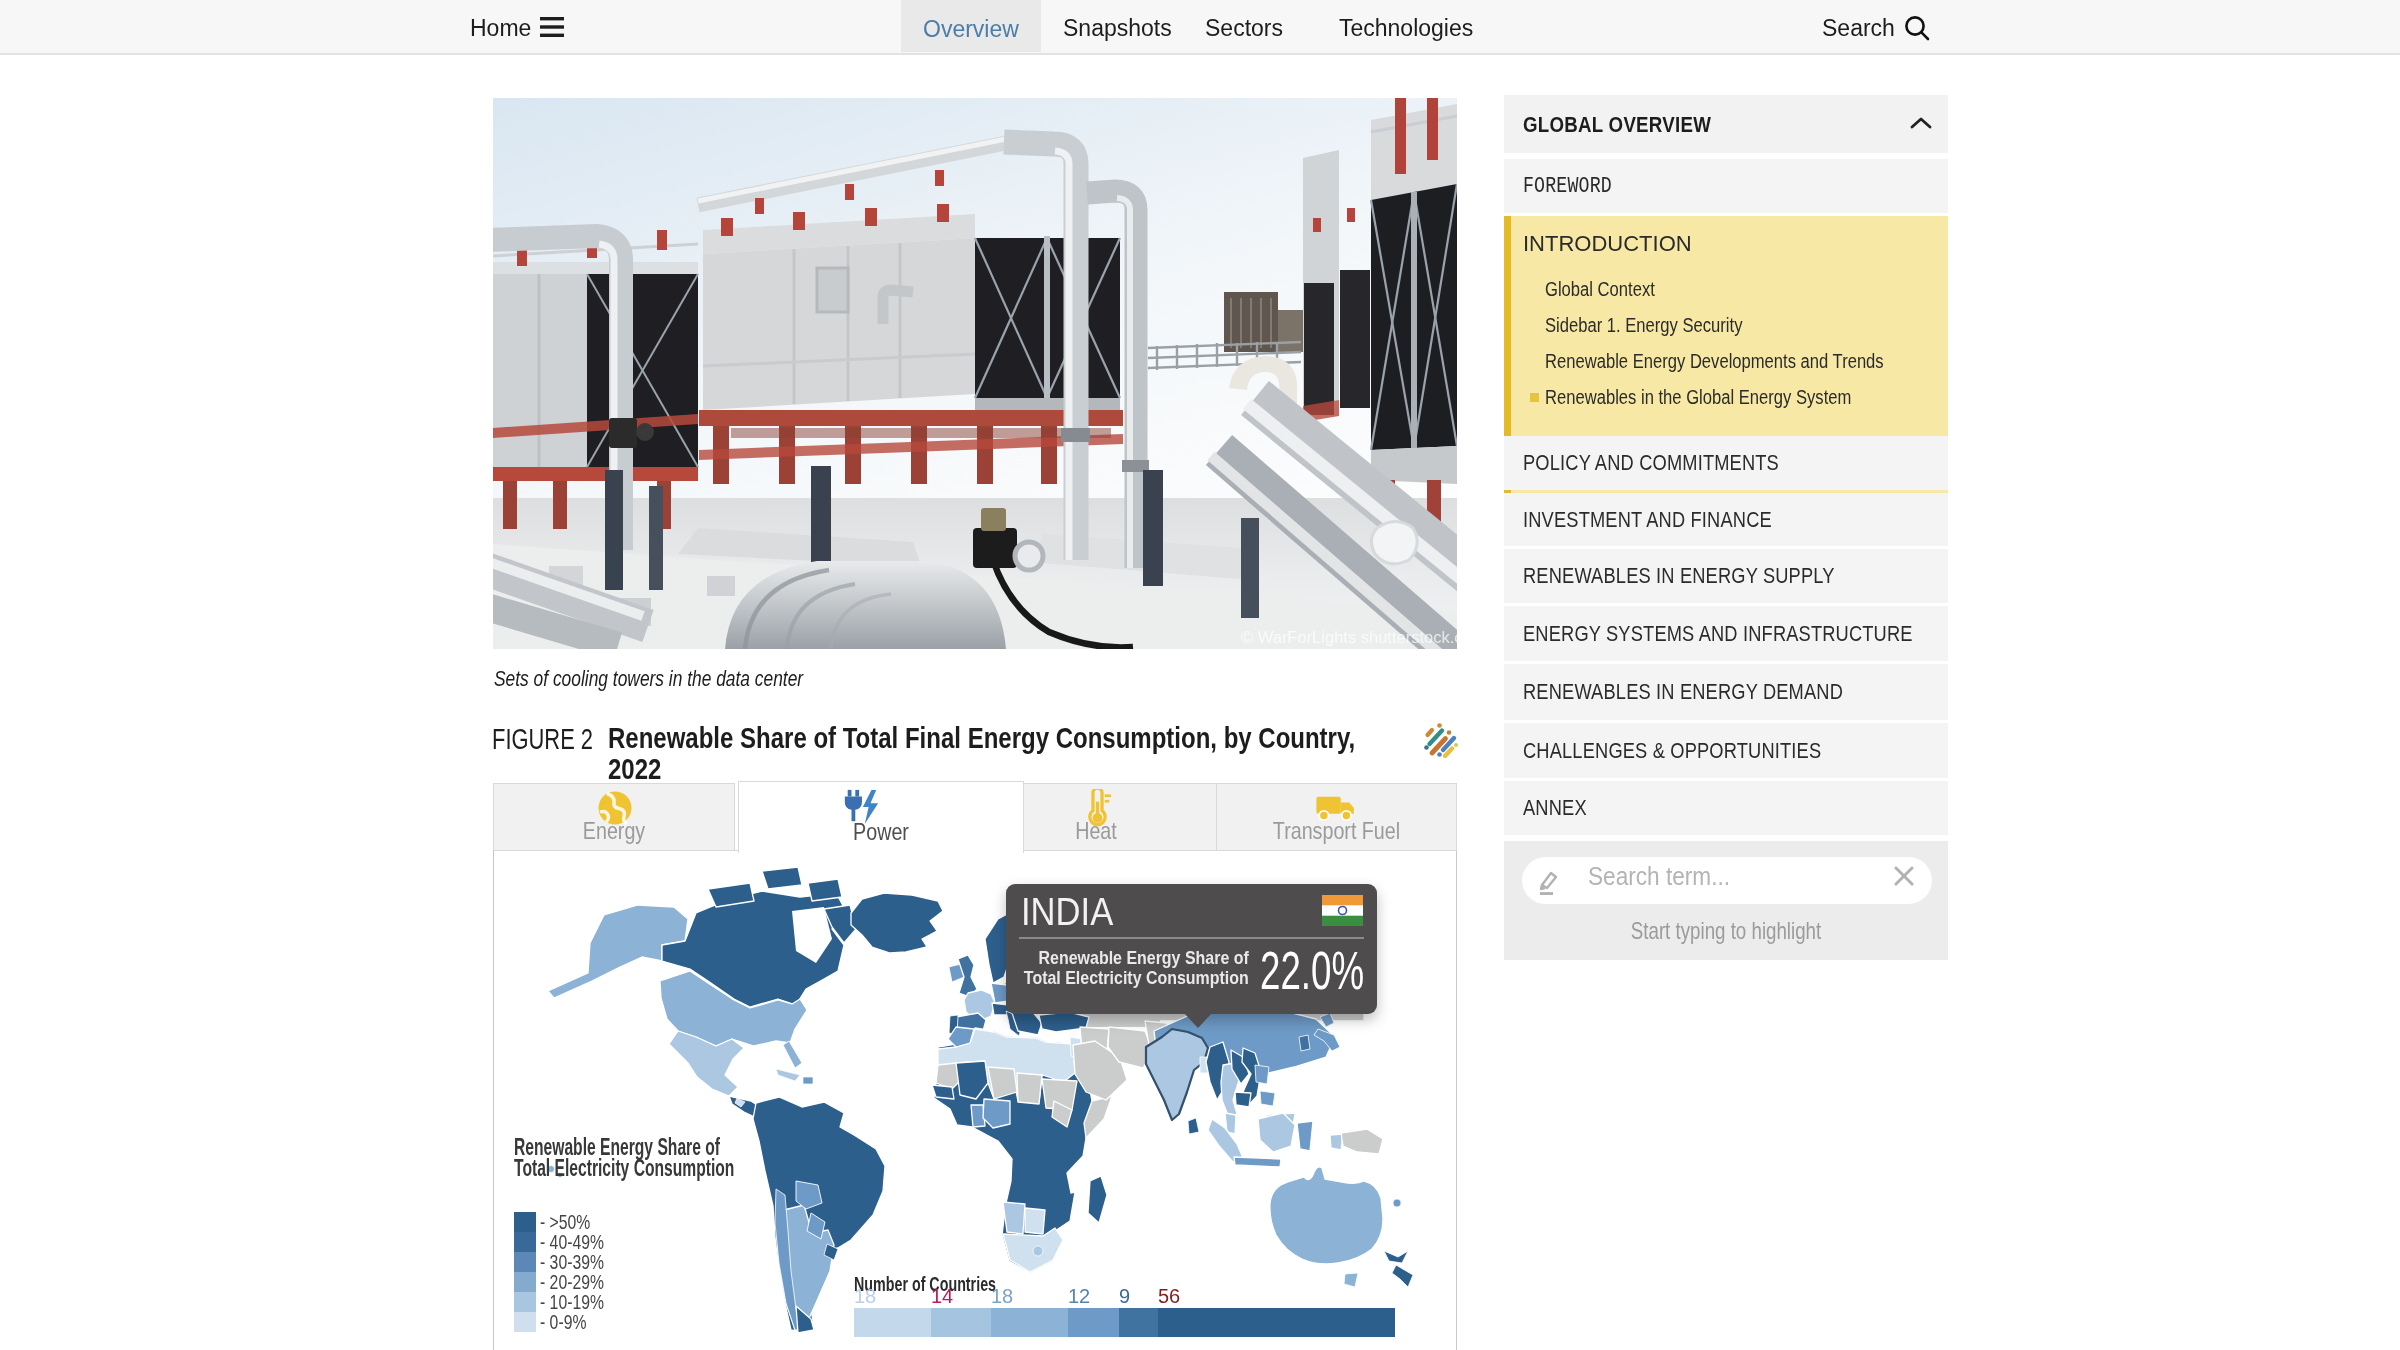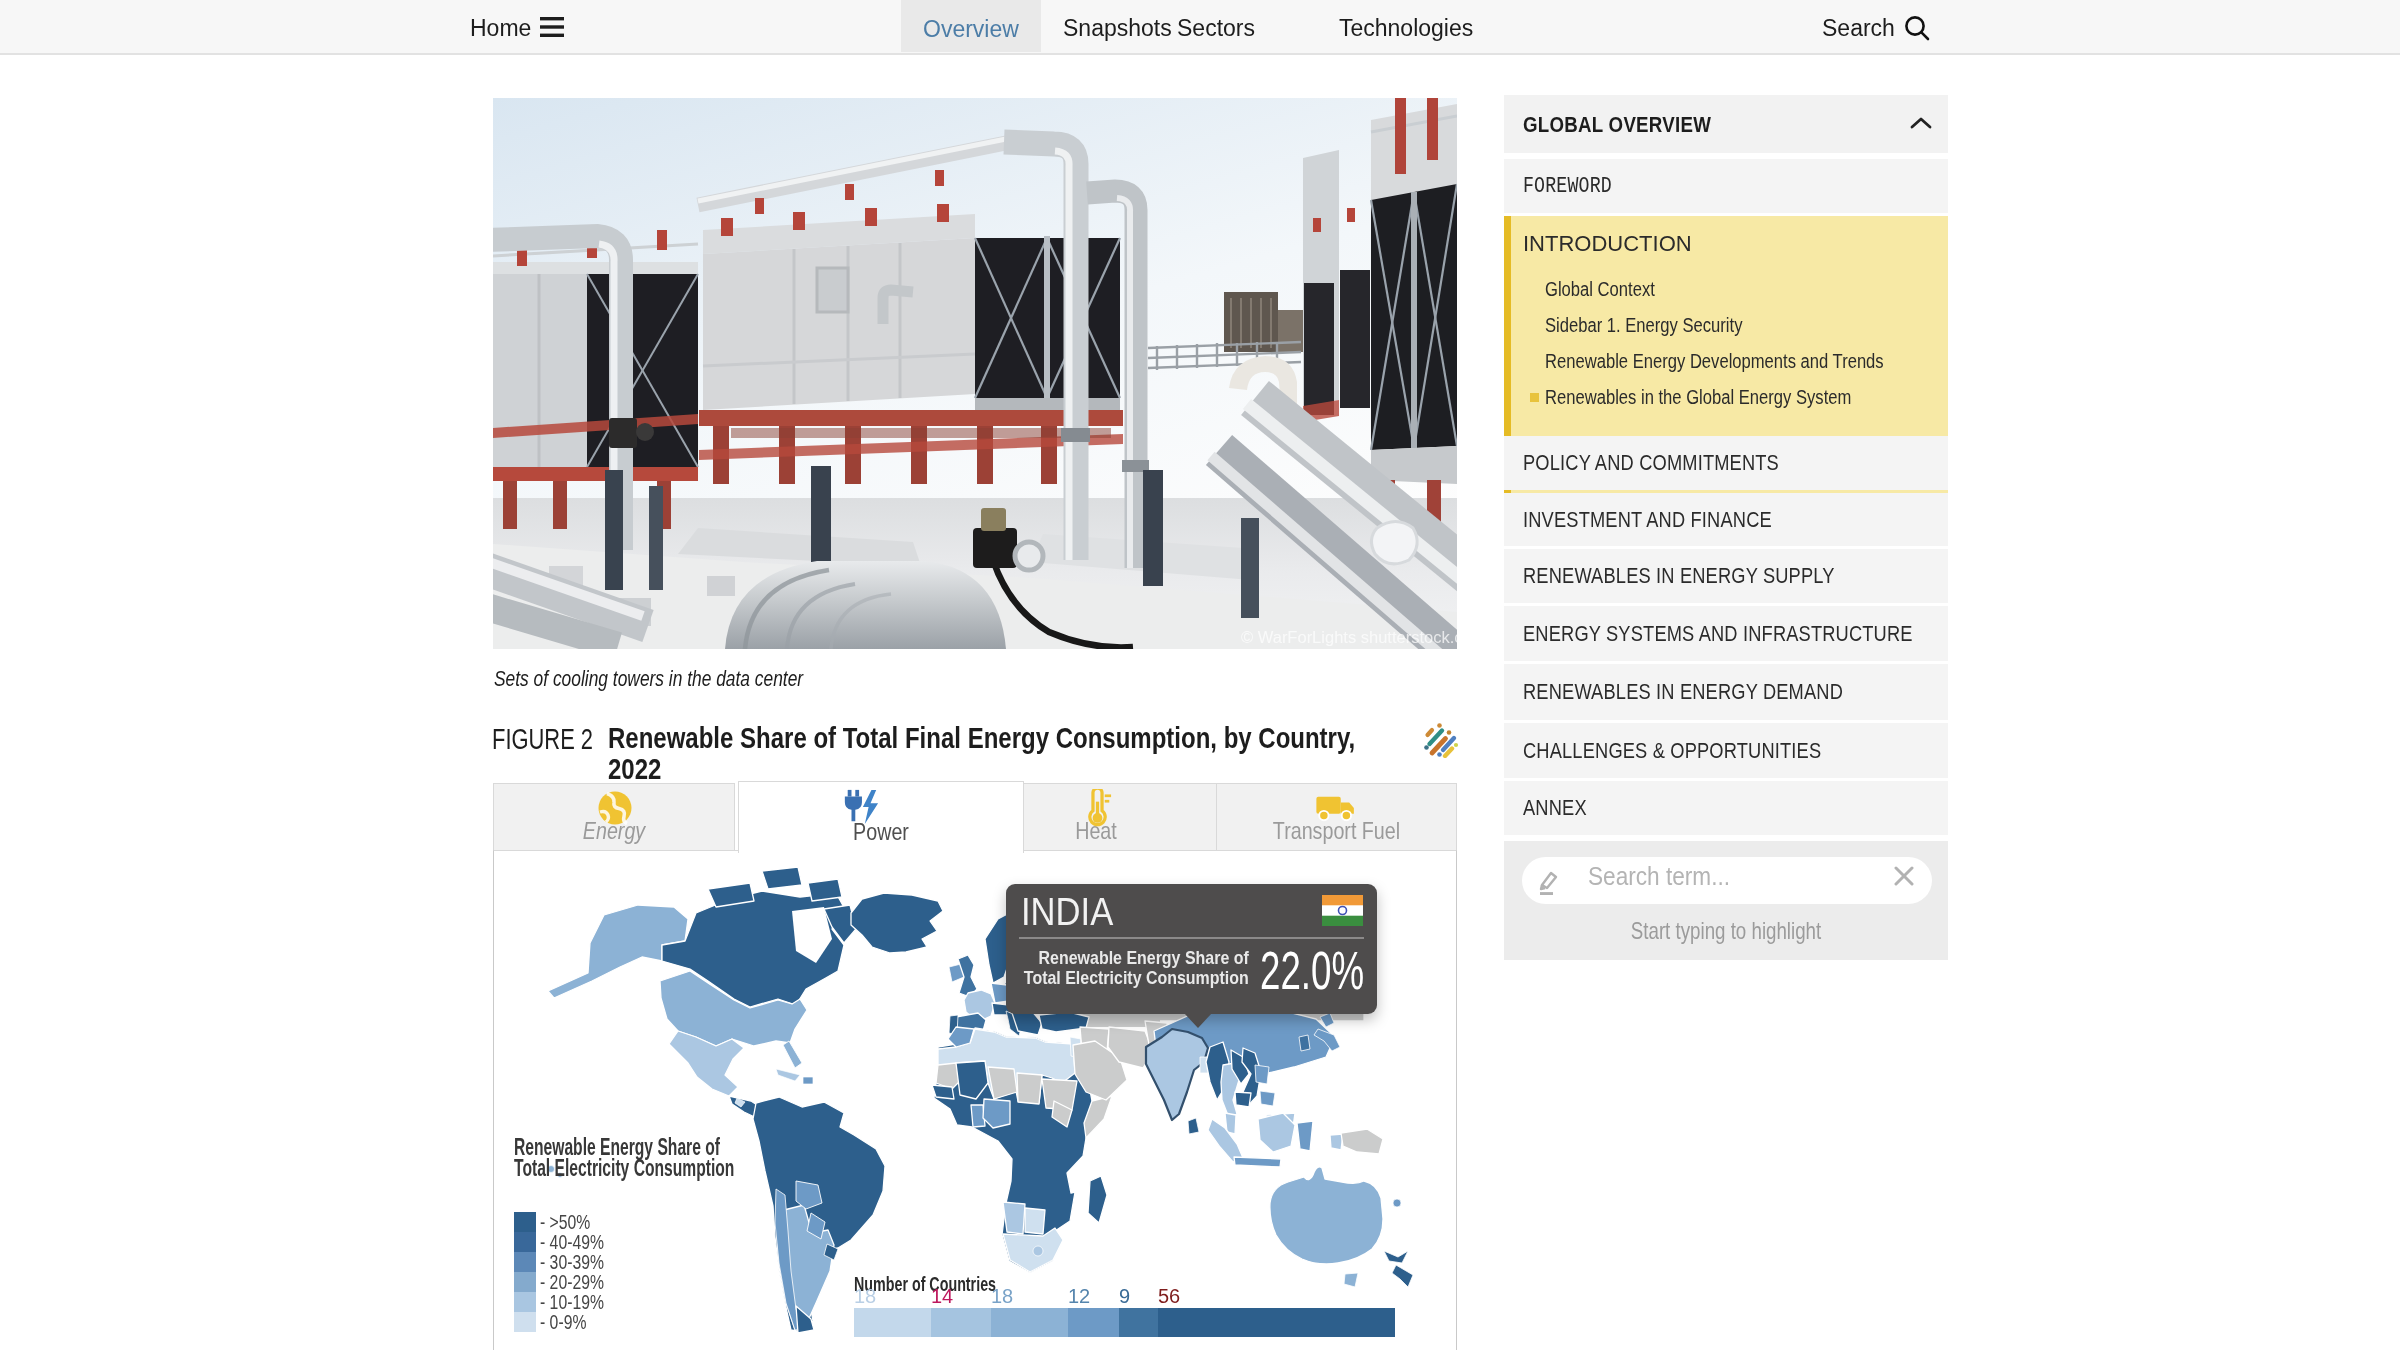--- a/index.html
+++ b/index.html
@@ -53,21 +53,21 @@
 <span class="navtxt" style="left:470px;">Home</span>
 <svg class="abs" style="left:540px; top:16px;" width="24" height="23">
     <rect x="0" y="1" width="24" height="3.4" fill="#1d1d1d"></rect>
     <rect x="0" y="9.3" width="24" height="3.4" fill="#1d1d1d"></rect>
     <rect x="0" y="17.6" width="24" height="3.4" fill="#1d1d1d"></rect>
   </svg>
 <div id="ovtab">
     <span>Overview</span>
   </div>
 <span class="navtxt" style="left:1063px;">Snapshots</span>
-<span class="navtxt" style="left:1177px;">Sectors</span>
+<span class="navtxt" style="left:1205px;">Sectors</span>
 <span class="navtxt" style="left:1339px;">Technologies</span>
 <span class="navtxt" style="left:1822px;">Search</span>
 <svg class="abs" style="left:1903px; top:14px;" width="28" height="28" viewBox="0 0 28 28">
     <circle cx="12" cy="12" r="8.6" fill="none" stroke="#111" stroke-width="2.6"></circle>
     <line x1="18.4" y1="18.4" x2="25" y2="25" stroke="#111" stroke-width="2.6" stroke-linecap="round"></line>
   </svg>
 
 <div id="photo" class="abs" style="left:493px; top:98px; width:964px; height:551px; background:#eef1f4; overflow:hidden;">
 <svg width="964" height="551" viewBox="0 0 964 551">
 <defs>
@@ -266,21 +266,21 @@
     <line x1="22" y1="36" x2="29" y2="28.5" stroke="#e8c23a" stroke-width="4.4"></line>
     <line x1="4.5" y1="15" x2="9" y2="10" stroke="#cd8a36" stroke-width="4.2"></line>
     <circle cx="16.5" cy="5.5" r="2.3" fill="#cd8a36"></circle>
     <circle cx="26" cy="12.5" r="2.3" fill="#c08330"></circle>
     <circle cx="3.5" cy="27.5" r="2.3" fill="#3d7287"></circle>
     <circle cx="16.5" cy="34.5" r="2.3" fill="#4e7fc0"></circle>
     <circle cx="33" cy="25" r="2.1" fill="#cfd24b"></circle>
   </g>
 </svg>
 
-<div class="tab" id="tabEnergy" style="left:493px; width:242px;font-style:italic;">
+<div class="tab" id="tabEnergy" style="left:493px; width:242px;">
     <div class="lb">Energy</div>
   <svg class="abs" style="left:103px; top:6px;" width="36" height="36" viewBox="0 0 36 36">
     <circle cx="18" cy="18" r="16.5" fill="#f0c332"></circle>
     <path d="M10,3.5 q8,3 7,9 q-1,5 5,6 q7,1.5 5,8 q-1.5,5 3,7" fill="none" stroke="#ffffff" stroke-width="3.6" opacity="0.85"></path>
     <path d="M3,22 q6,-2 8,3 q1.5,4 -2,7" fill="none" stroke="#ffffff" stroke-width="3.4" opacity="0.85"></path>
   </svg>
 </div>
 <div class="tab" id="tabPower" style="left:738px; width:286px;">
     <div class="lb">Power</div>
   <svg class="abs" style="left:100px; top:6px;" width="44" height="38" viewBox="0 0 44 40">

